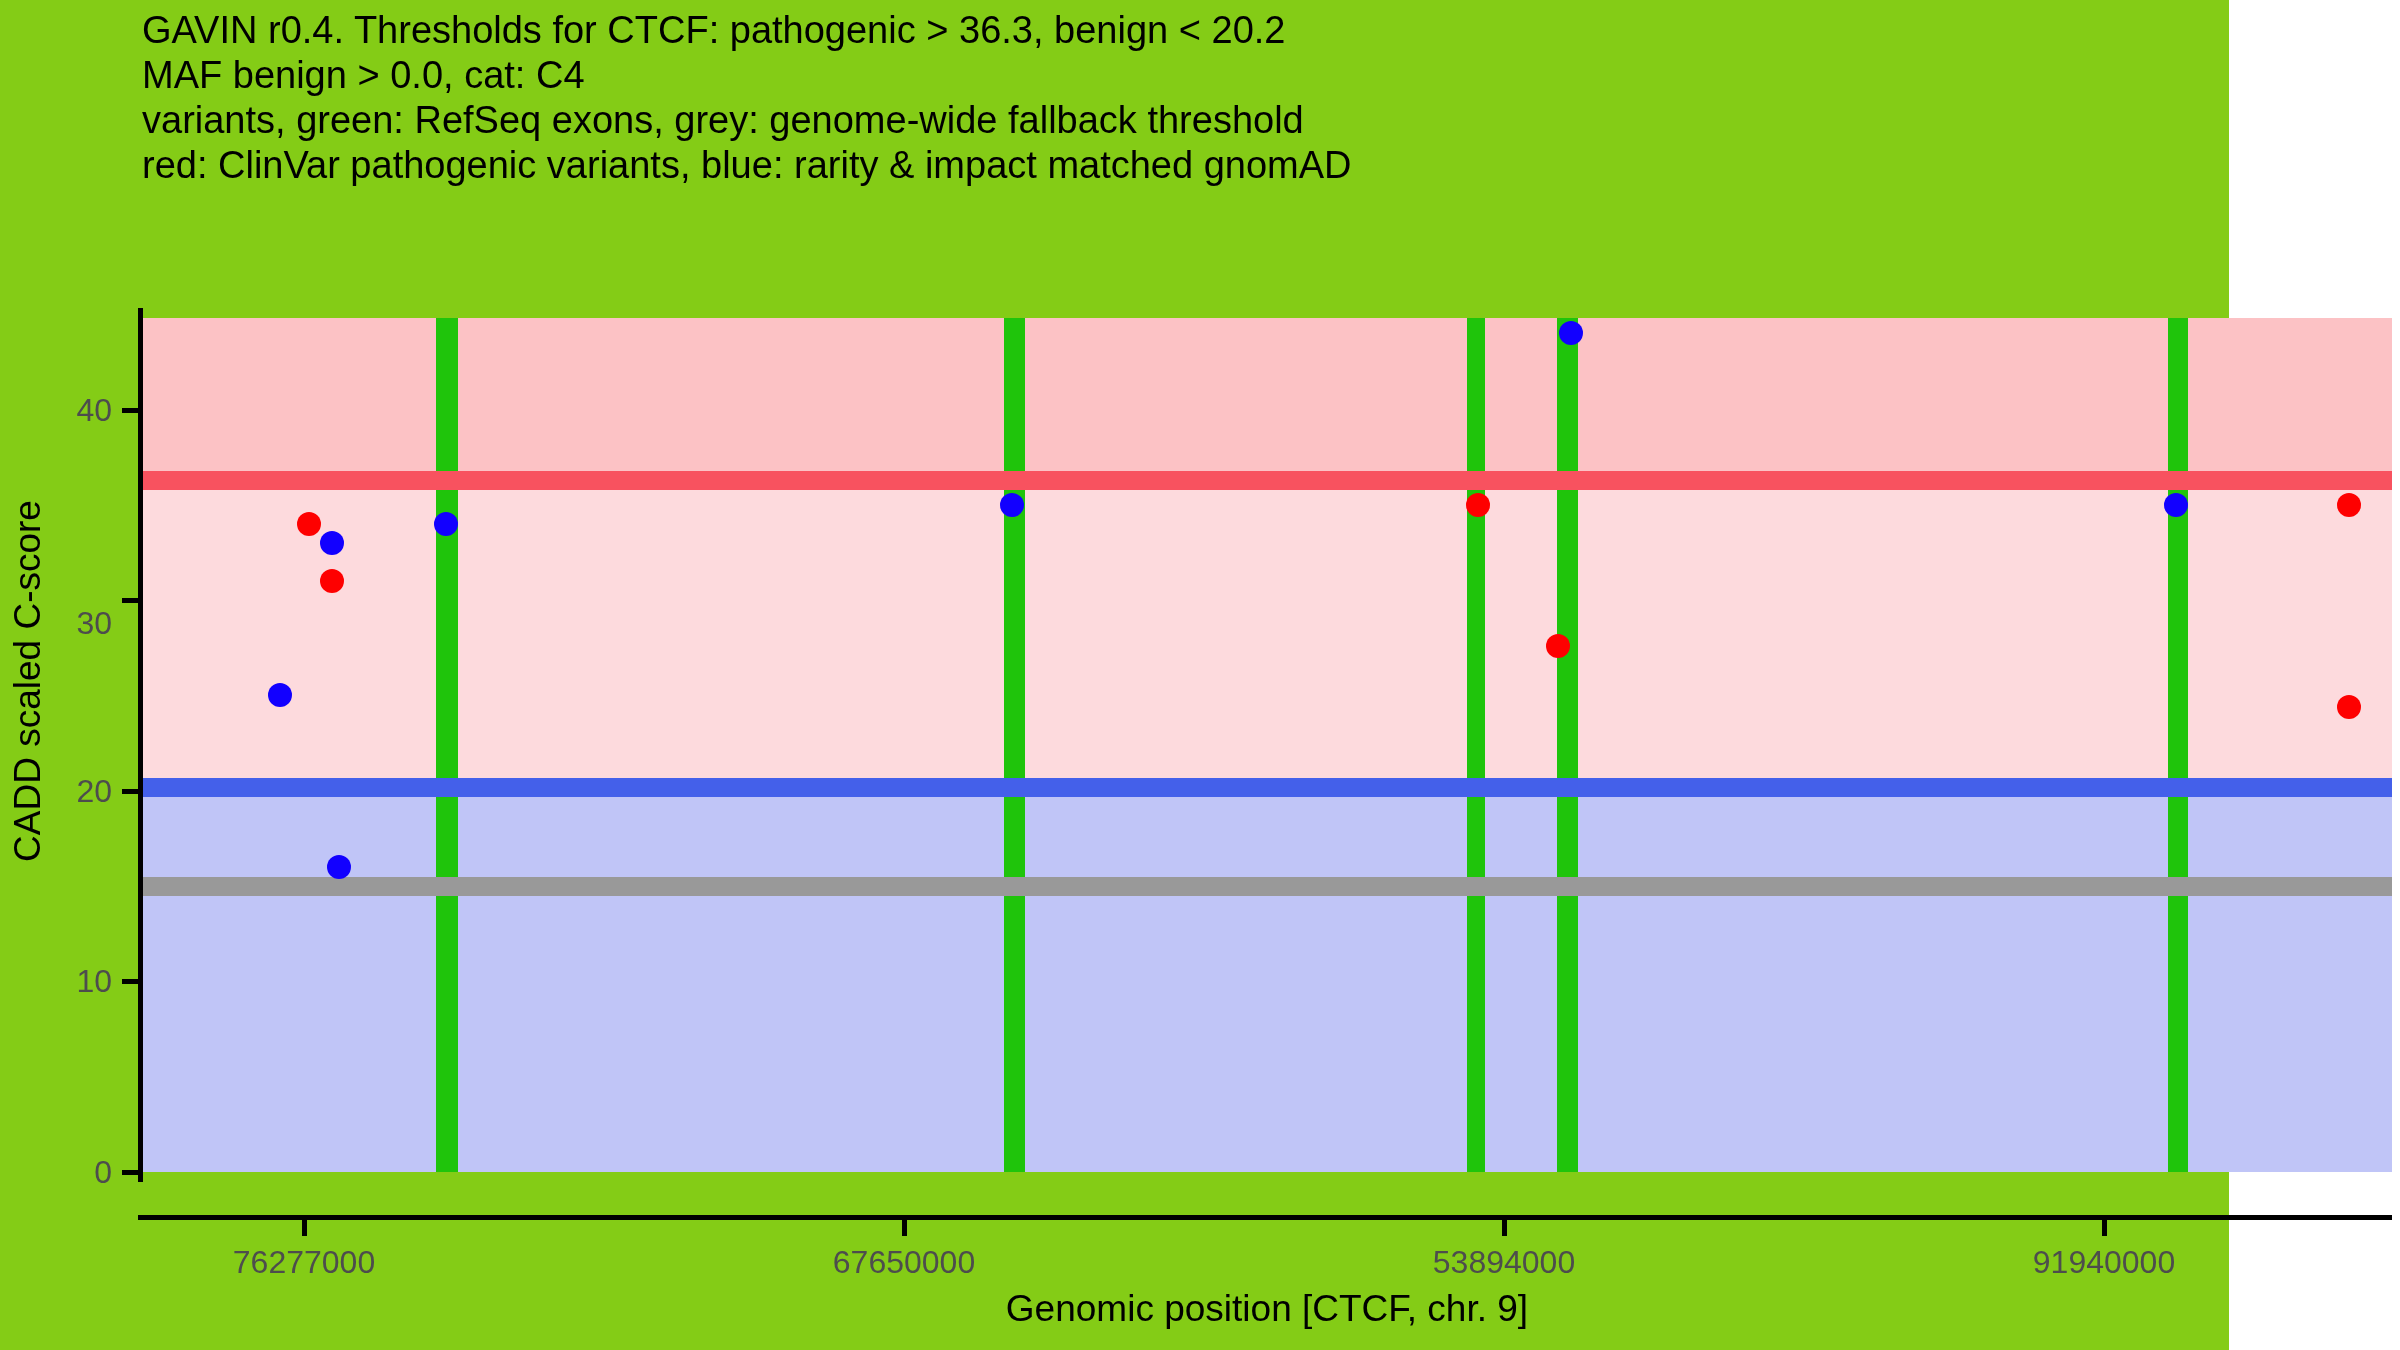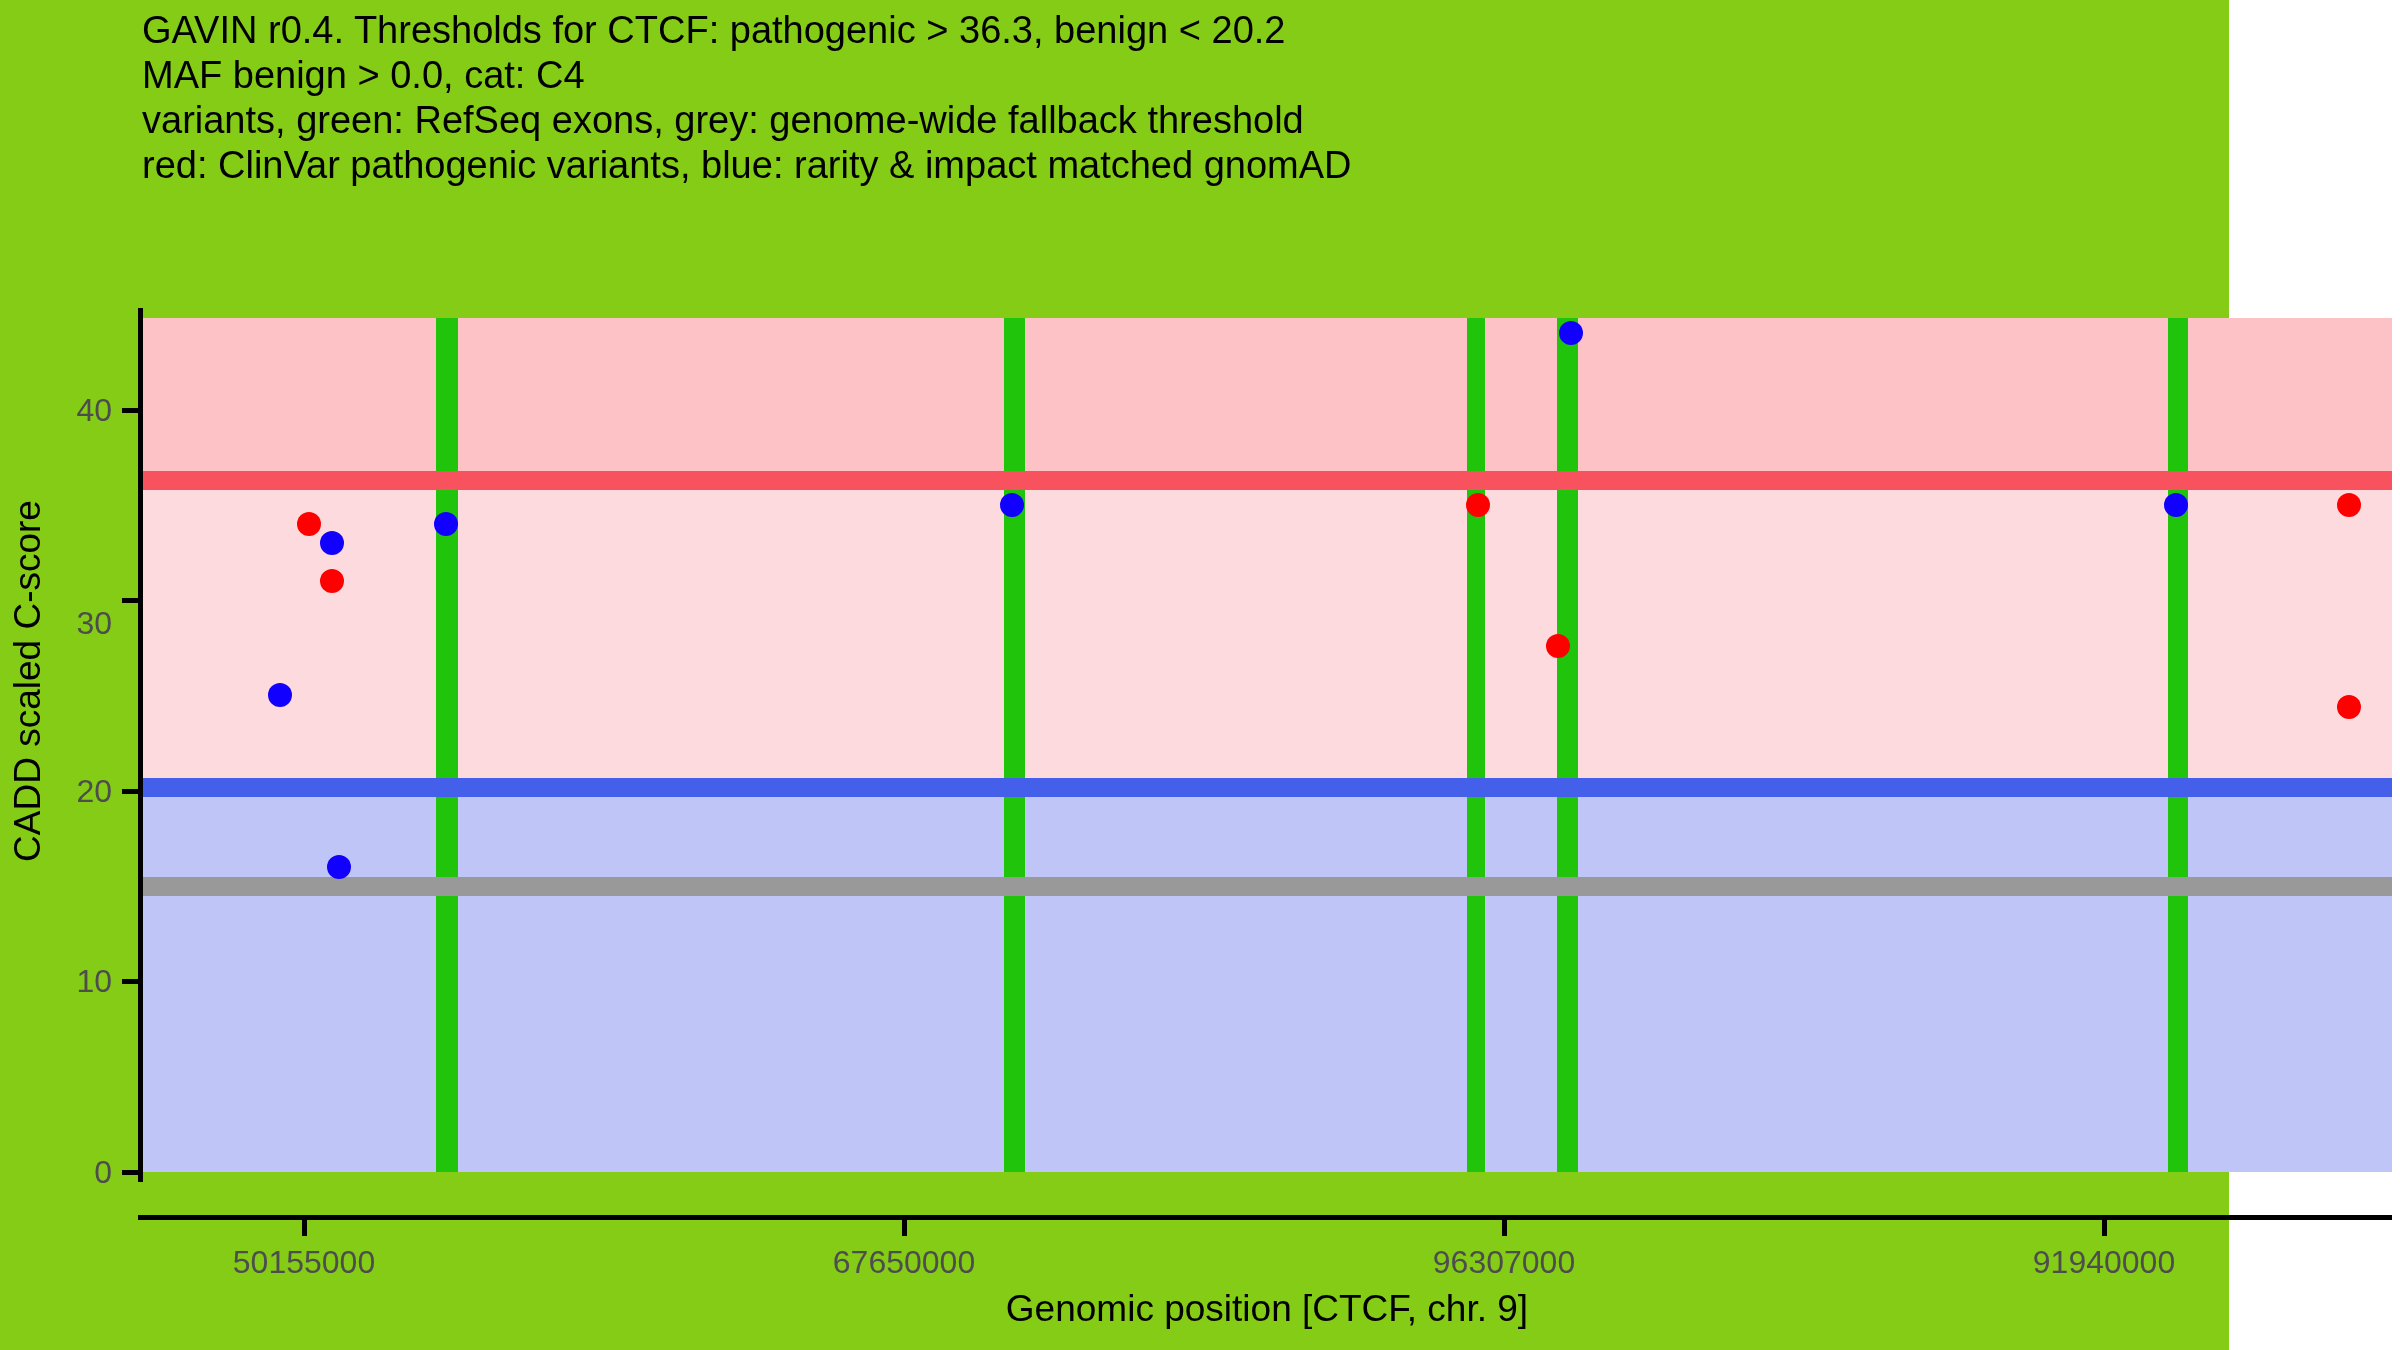--- a/index.html
+++ b/index.html
@@ -102,25 +102,25 @@
       <div class="ytick-lab" style="top: 981.375px;">10</div>
       <div class="ytick" style="top: 788.75px;"></div>
       <div class="ytick-lab" style="top: 790.75px;">20</div>
       <div class="ytick" style="top: 598.125px;"></div>
       <div class="ytick-lab" style="top: 600.125px; margin-top: 23px;">30</div>
       <div class="ytick" style="top: 407.5px;"></div>
       <div class="ytick-lab" style="top: 409.5px; margin-left: 40px;">40</div>
     </div>
   <div id="x-ticks">
       <div class="xtick" style="left: 304px;"></div>
-      <div class="xtick-lab" style="left: 304px;">50155000</div>
+      <div class="xtick-lab" style="left: 304px;">76277000</div>
       <div class="xtick" style="left: 904px;"></div>
       <div class="xtick-lab" style="left: 904px;">67650000</div>
       <div class="xtick" style="left: 1504px;"></div>
-      <div class="xtick-lab" style="left: 1504px;">96307000</div>
+      <div class="xtick-lab" style="left: 1504px;">53894000</div>
       <div class="xtick" style="left: 2104px;"></div>
       <div class="xtick-lab" style="left: 2104px;">91940000</div>
     </div>
 
   <div id="ylabel">CADD scaled C-score</div>
   <div id="xlabel">Genomic position [CTCF, chr. 9]</div>
 
 </div>
 
 </body></html>

